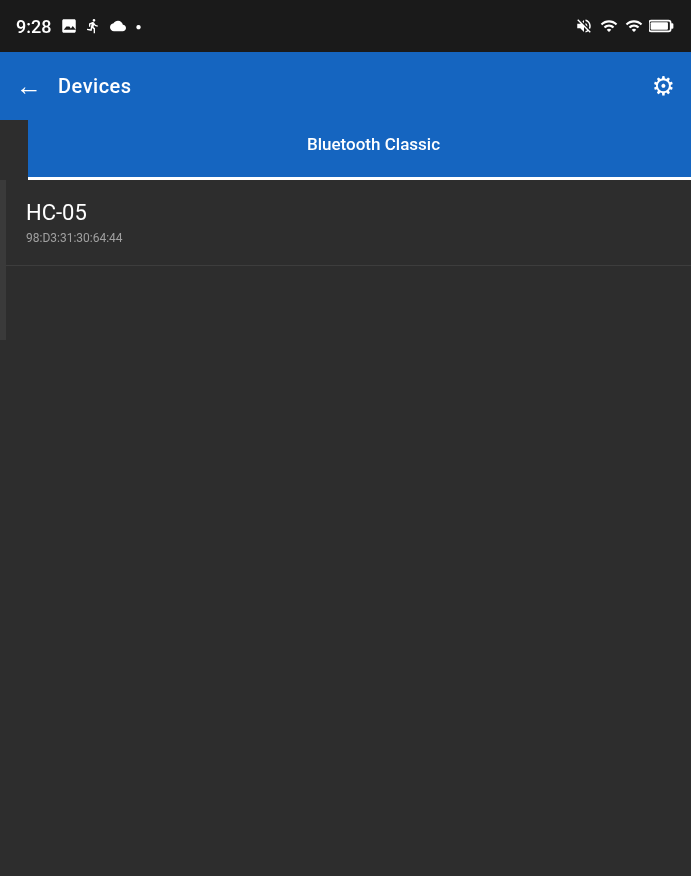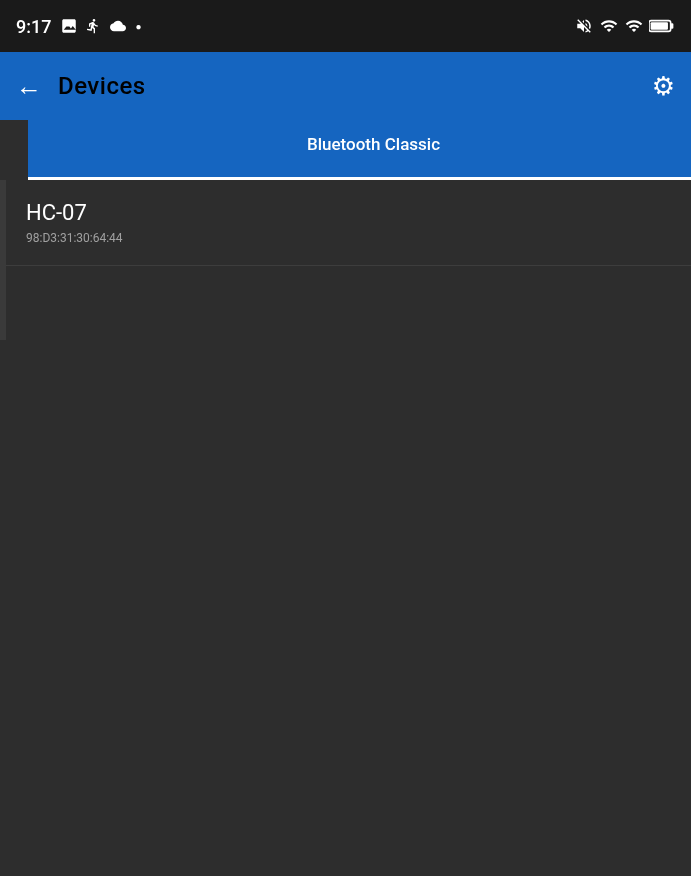--- a/index.html
+++ b/index.html
@@ -70,22 +70,22 @@
     }
 
     .back-button {
       color: #ffffff;
       font-size: 26px;
       cursor: pointer;
       line-height: 1;
     }
 
     .toolbar-title {
-      color: #000000;
-      font-size: 24px;
+      color: #ffffff;
+      font-size: 20px;
       font-weight: 500;
       letter-spacing: 0.5px;
     }
 
     .settings-button {
       color: #ffffff;
       font-size: 26px;
       cursor: pointer;
     }
 
@@ -173,21 +173,21 @@
     .devices-section {
       display: flex;
       background-color: #2d2d2d;
     }
   </style>
 </head>
 <body>
 
 <div class="status-bar">
   <div class="status-bar-left">
-    <span class="status-time">9:17</span>
+    <span class="status-time">9:28</span>
     <div class="status-icons-left">
 
       <svg width="20" height="18" viewBox="0 0 24 24" fill="white">
         <path d="M21 19V5c0-1.1-.9-2-2-2H5c-1.1 0-2 .9-2 2v14c0 1.1.9 2 2 2h14c1.1 0 2-.9 2-2zm-8.5-6.5l2.03 2.71L17 12l4 5H5l3.5-4.5z"></path>
       </svg>
 
       <svg width="16" height="18" viewBox="0 0 24 24" fill="white">
         <path d="M13.49 5.48c1.1 0 2-.9 2-2s-.9-2-2-2-2 .9-2 2 .9 2 2 2zm-3.6 13.9l1-4.4 2.1 2v6h2v-7.5l-2.1-2 .6-3c1.3 1.5 3.3 2.5 5.5 2.5v-2c-1.9 0-3.5-1-4.3-2.4l-1-1.6c-.4-.6-1-1-1.7-1-.3 0-.5.1-.8.1l-5.2 2.2v4.7h2v-3.4l1.8-.7-1.6 8.1-4.9-1-.4 2 7 1.4z"></path>
       </svg>
 
@@ -232,18 +232,18 @@
   <div class="tab tab-active">
     <span class="tab-label">Bluetooth Classic</span>
   </div>
 </div>
 
 <div class="content-wrapper">
   <div class="devices-section">
     <div class="accent-bar"></div>
     <div class="device-list">
       <div class="device-item">
-        <div class="device-name">HC-07</div>
+        <div class="device-name">HC-05</div>
         <div class="device-address">98:D3:31:30:64:44</div>
       </div>
     </div>
   </div>
 </div>
 
 </body></html>

